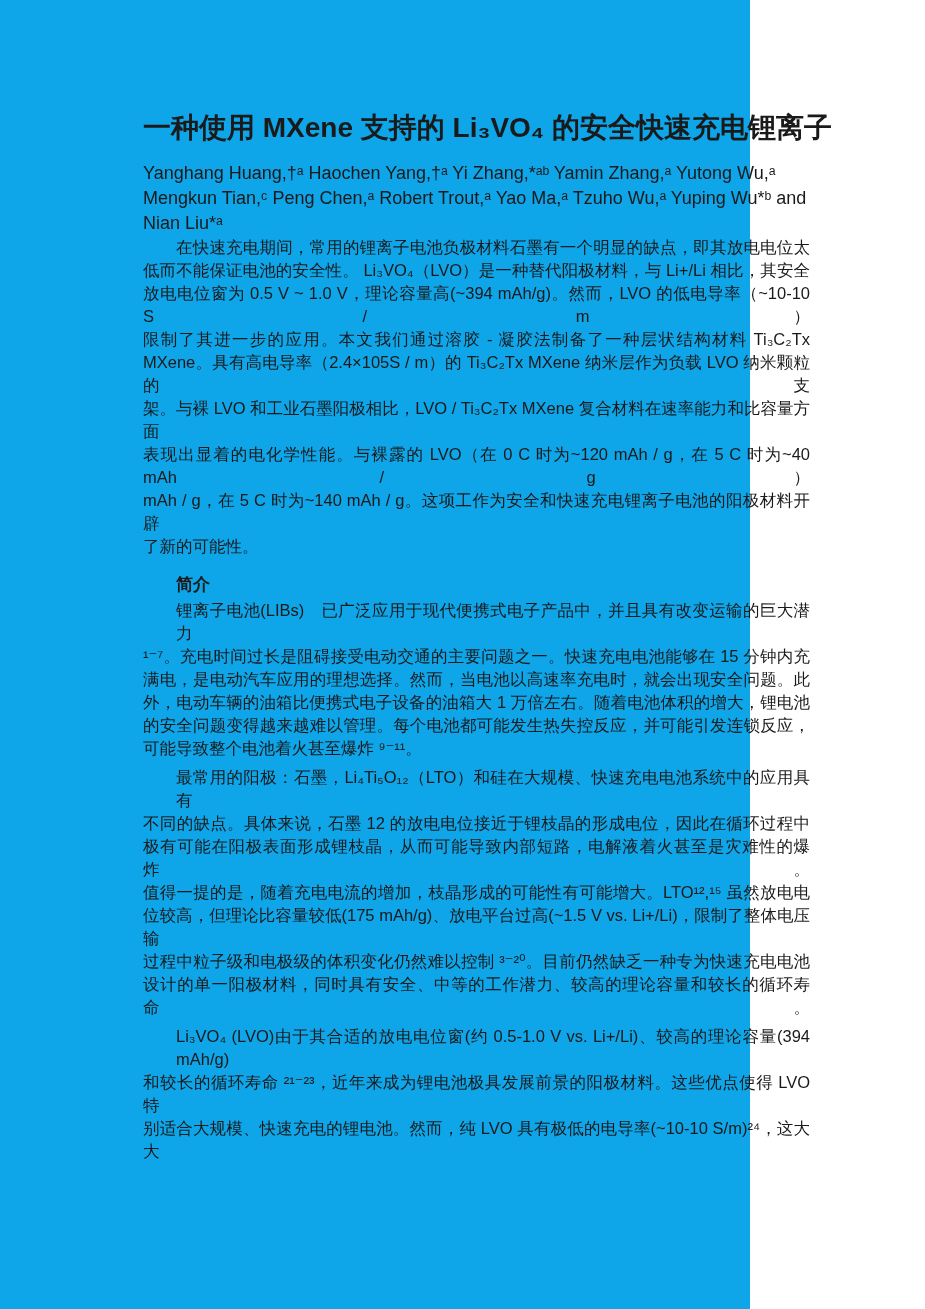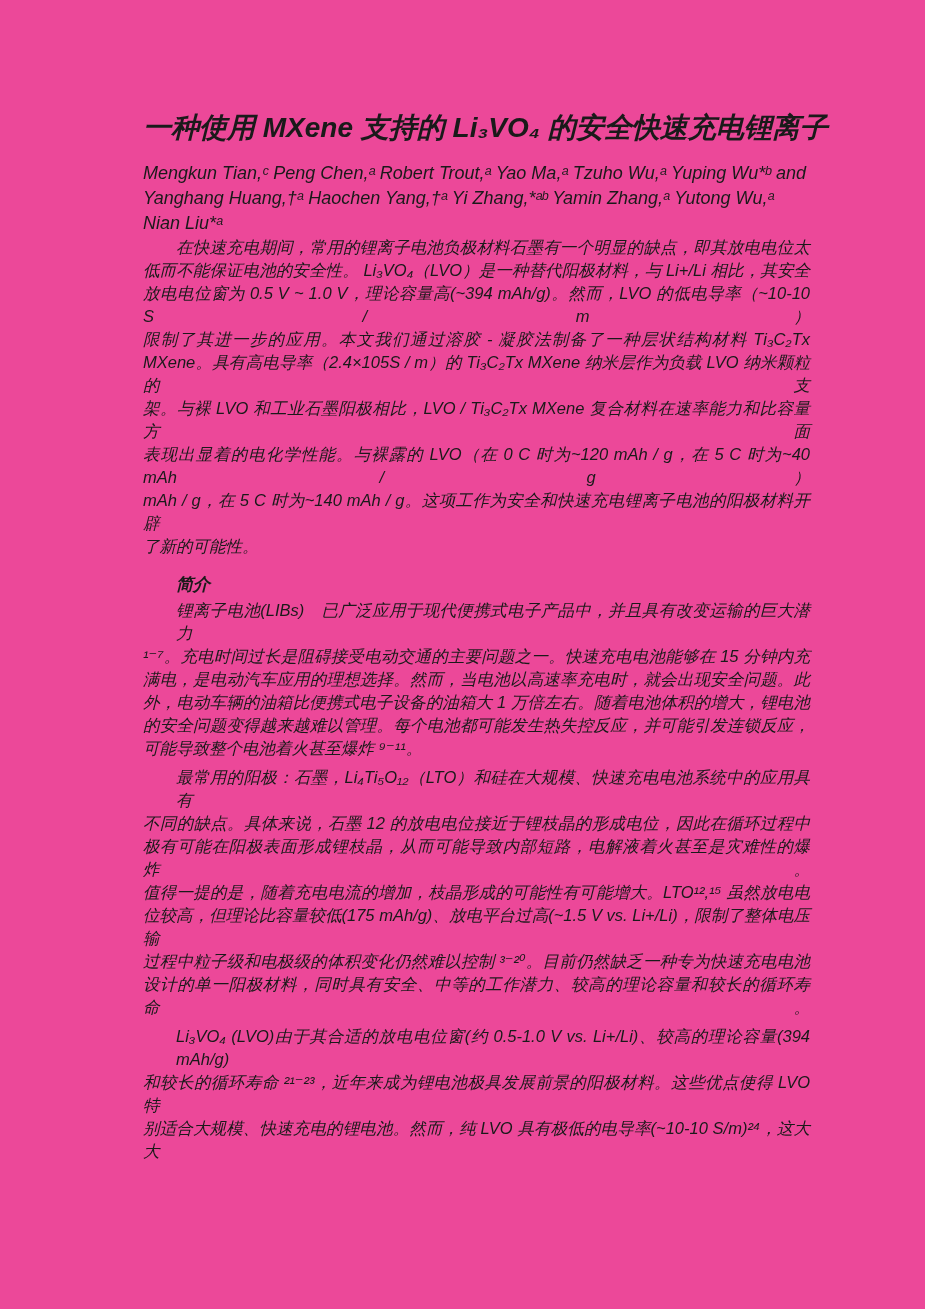--- a/index.html
+++ b/index.html
@@ -3,21 +3,21 @@
 <meta charset="utf-8">
 <style>
   html, body { margin: 0; padding: 0; }
   body {
     width: 925px; height: 1309px;
     background: #ffffff;
     color: #1a1a1a;
     font-family: "Liberation Sans", "DejaVu Sans", sans-serif;
     overflow: hidden;
   }
-  .page { position: relative; width: 925px; height: 1309px; background: #ec4899; font-style: italic; }
+  .page { position: relative; width: 750px; height: 1309px; background: #0ea5e9; }
   .content { position: absolute; left: 143px; top: 0; width: 667px; }
 
   .title {
     margin-top: 104px;
     font-size: 28px;
     font-weight: bold;
     text-align: center;
     line-height: 47px;
   }
   .authors {
@@ -45,22 +45,22 @@
 <body>
 
 <div class="page">
   <div class="content">
 
     <div class="title">
       <div class="line">一种使用 MXene 支持的 Li₃VO₄ 的安全快速充电锂离子</div>
     </div>
 
     <div class="authors">
+      <div class="line">Yanghang Huang,†ᵃ Haochen Yang,†ᵃ Yi Zhang,*ᵃᵇ Yamin Zhang,ᵃ Yutong Wu,ᵃ</div>
       <div class="line">Mengkun Tian,ᶜ Peng Chen,ᵃ Robert Trout,ᵃ Yao Ma,ᵃ Tzuho Wu,ᵃ Yuping Wu*ᵇ and</div>
-      <div class="line">Yanghang Huang,†ᵃ Haochen Yang,†ᵃ Yi Zhang,*ᵃᵇ Yamin Zhang,ᵃ Yutong Wu,ᵃ</div>
       <div class="line">Nian Liu*ᵃ</div>
     </div>
 
     <div class="abstract body-text">
       <div class="j ind">在快速充电期间，常用的锂离子电池负极材料石墨有一个明显的缺点，即其放电电位太</div>
       <div class="j">低而不能保证电池的安全性。 Li₃VO₄（LVO）是一种替代阳极材料，与 Li+/Li 相比，其安全</div>
       <div class="j">放电电位窗为 0.5 V ~ 1.0 V，理论容量高(~394 mAh/g)。然而，LVO 的低电导率（~10-10 S / m）</div>
       <div class="j">限制了其进一步的应用。本文我们通过溶胶 - 凝胶法制备了一种层状结构材料 Ti₃C₂Tx</div>
       <div class="j">MXene。具有高电导率（2.4×105S / m）的 Ti₃C₂Tx MXene 纳米层作为负载 LVO 纳米颗粒的支</div>
       <div class="j">架。与裸 LVO 和工业石墨阳极相比，LVO / Ti₃C₂Tx MXene 复合材料在速率能力和比容量方面</div>

